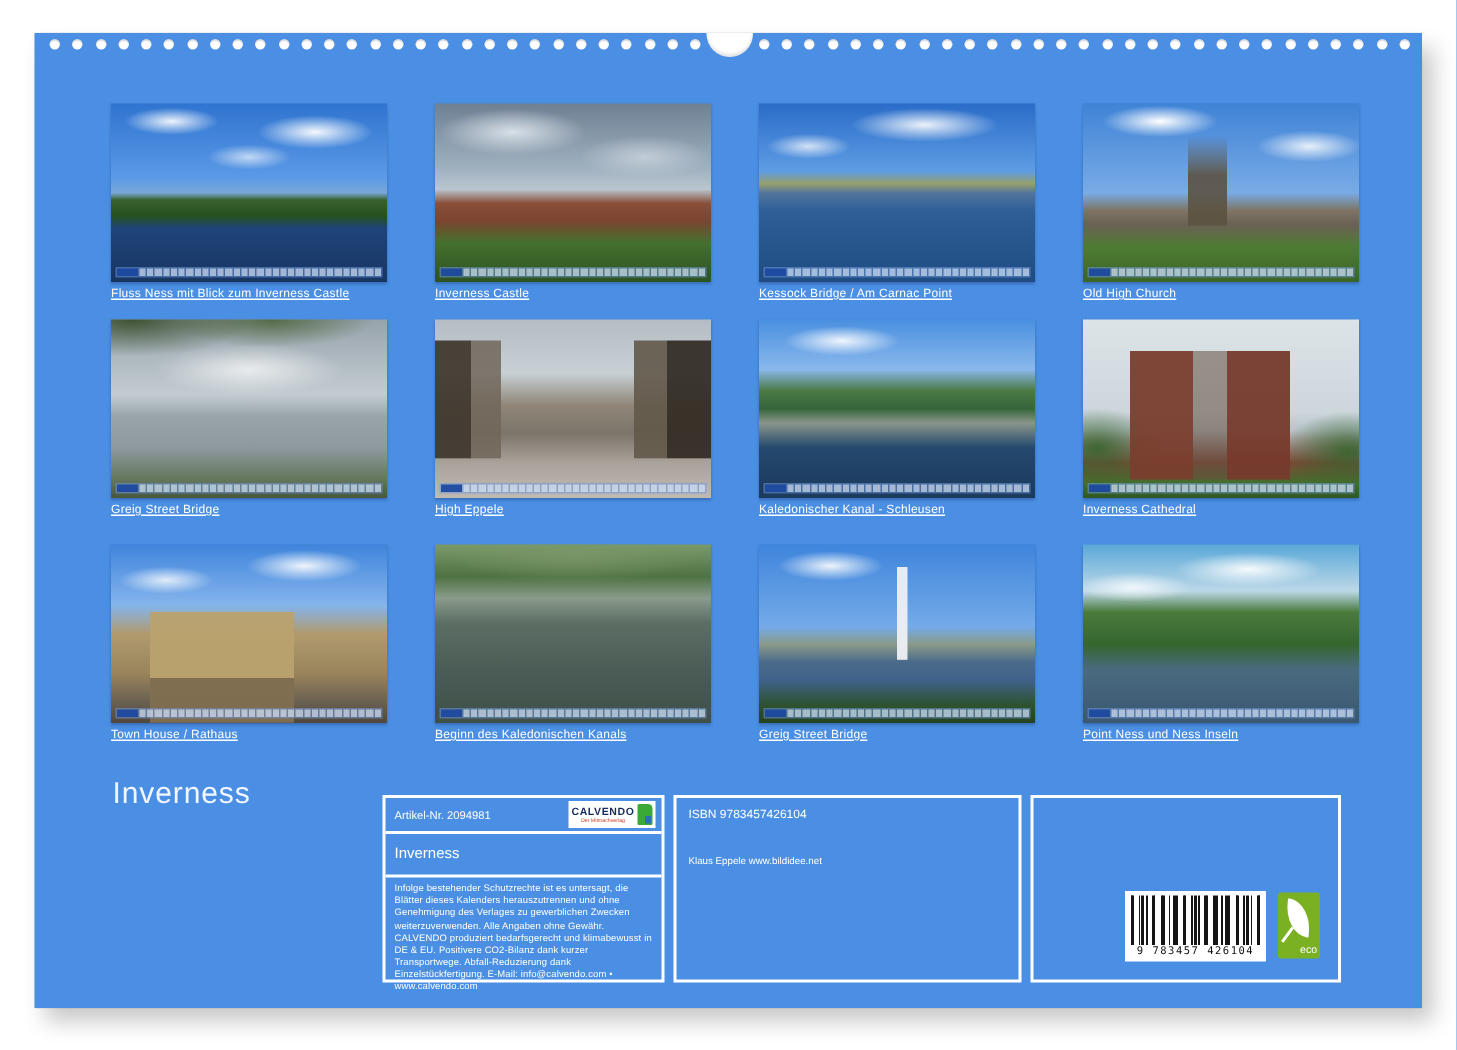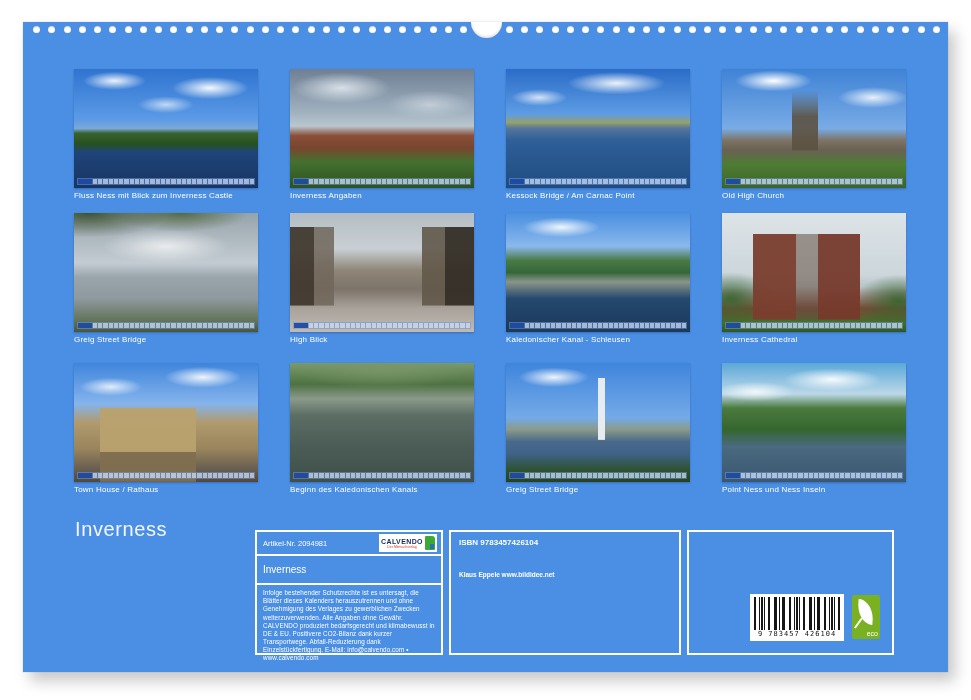--- a/index.html
+++ b/index.html
@@ -31,21 +31,21 @@
     position:absolute;left:51px;top:47px;width:834px;
     display:grid;grid-template-columns:repeat(4,184px);column-gap:32px;
     grid-template-rows:144px 150px 140px;
   }
   .cell{position:relative;}
   .photo{
     position:relative;width:184px;height:119px;overflow:hidden;
     box-shadow:0 1px 2px rgba(0,0,50,.25);
   }
   .caption{
-    margin-top:3px;color:#ffffff;font-size:8px;line-height:10px;letter-spacing:.2px;
+    margin-top:3px;color:#ffffff;font-size:8px;line-height:10px;letter-spacing:.2px;text-decoration:underline;
   }
   
   .strip{
     position:absolute;left:3px;right:3px;bottom:3px;height:7px;
     display:flex;gap:1px;background:rgba(110,150,215,.55);
     padding:1px;box-sizing:border-box;
   }
   .strip .mlabel{flex:0 0 14px;background:rgba(25,70,160,.9);}
   .strip .day{flex:1 1 auto;background:rgba(240,247,255,.55);}
   
@@ -118,21 +118,21 @@
     position:absolute;right:4px;top:2px;width:58px;height:18px;background:#ffffff;
     display:flex;align-items:center;padding:1px 2px;box-sizing:border-box;gap:2px;
   }
   #cvLogo .txt{flex:1;display:flex;flex-direction:column;align-items:center;}
   #cvLogo .nm{font-size:7px;font-weight:bold;color:#172a5c;letter-spacing:.4px;line-height:7px;}
   #cvLogo .tg{font-size:3.5px;color:#d03a28;line-height:4px;}
   #cvLogo .mark{position:relative;width:11px;height:14px;background:#3aa935;border-radius:1px 3px 1px 1px;}
   #cvLogo .mark::after{content:"";position:absolute;right:1px;bottom:1px;width:4px;height:5px;background:#2a6db8;}
   #box2{left:426px;width:232px;padding:6px 8px;box-sizing:border-box;}
   #box2 .cols{display:flex;}
-  #box2 .c1{width:104px;font-weight:bold;}
+  #box2 .c1{width:104px;}
   #box2 .isbn{font-size:8px;}
   #box2 .credit{font-size:6.5px;margin-top:24px;}
   #box2 .pub{font-size:8px;line-height:1.2;}
   #box3{left:664px;width:207px;}
   
   #barcode{
     position:absolute;left:61px;top:62px;width:94px;height:47px;background:#ffffff;
     display:flex;flex-direction:column;padding:3px 4px 2px;box-sizing:border-box;
   }
   #barcode .bars{
@@ -297,21 +297,21 @@
             <span class="day"></span>
             <span class="day"></span>
             <span class="day"></span>
             <span class="day"></span>
             <span class="day"></span>
             <span class="day"></span>
             <span class="day"></span>
             <span class="day"></span>
           </div>
         </div>
-        <div class="caption">Inverness Angaben</div>
+        <div class="caption">Inverness Castle</div>
       </div>
       <div class="cell">
         <div class="photo p2">
           <div class="strip">
             <span class="mlabel"></span>
             <span class="day"></span>
             <span class="day"></span>
             <span class="day"></span>
             <span class="day"></span>
             <span class="day"></span>
@@ -453,21 +453,21 @@
             <span class="day"></span>
             <span class="day"></span>
             <span class="day"></span>
             <span class="day"></span>
             <span class="day"></span>
             <span class="day"></span>
             <span class="day"></span>
             <span class="day"></span>
           </div>
         </div>
-        <div class="caption">High Blick</div>
+        <div class="caption">High Eppele</div>
       </div>
       <div class="cell">
         <div class="photo p7">
           <div class="strip">
             <span class="mlabel"></span>
             <span class="day"></span>
             <span class="day"></span>
             <span class="day"></span>
             <span class="day"></span>
             <span class="day"></span>

